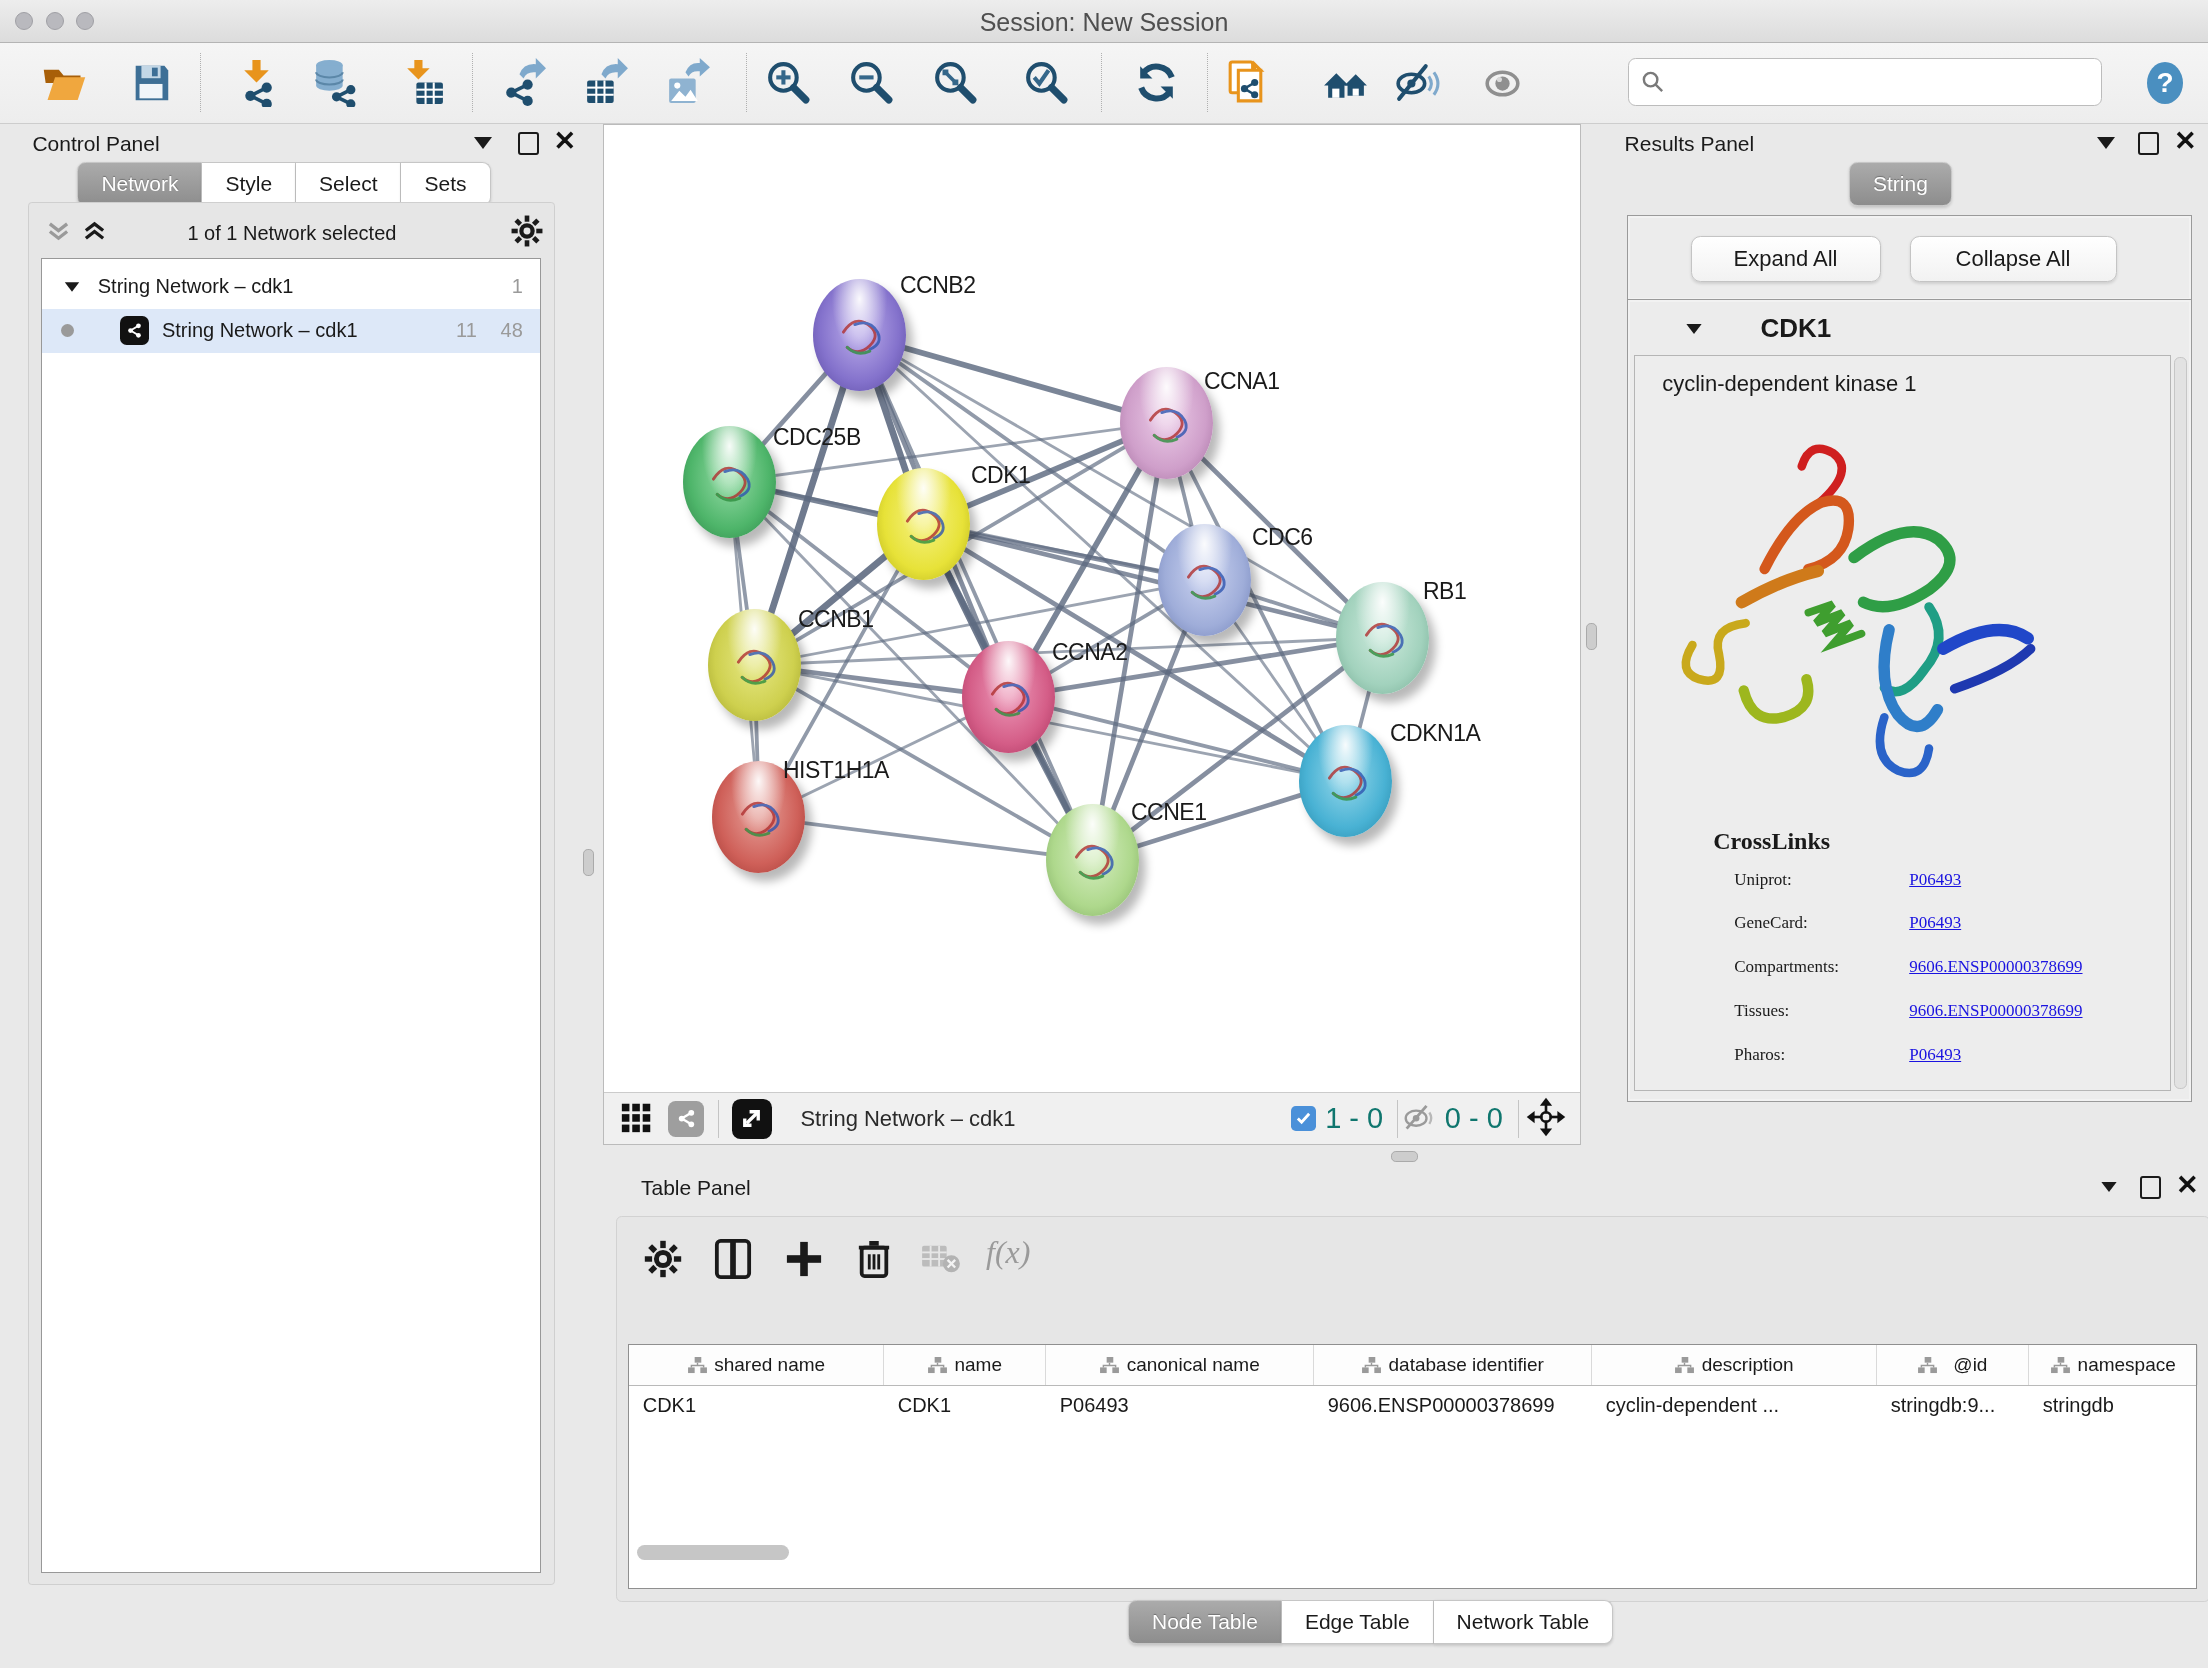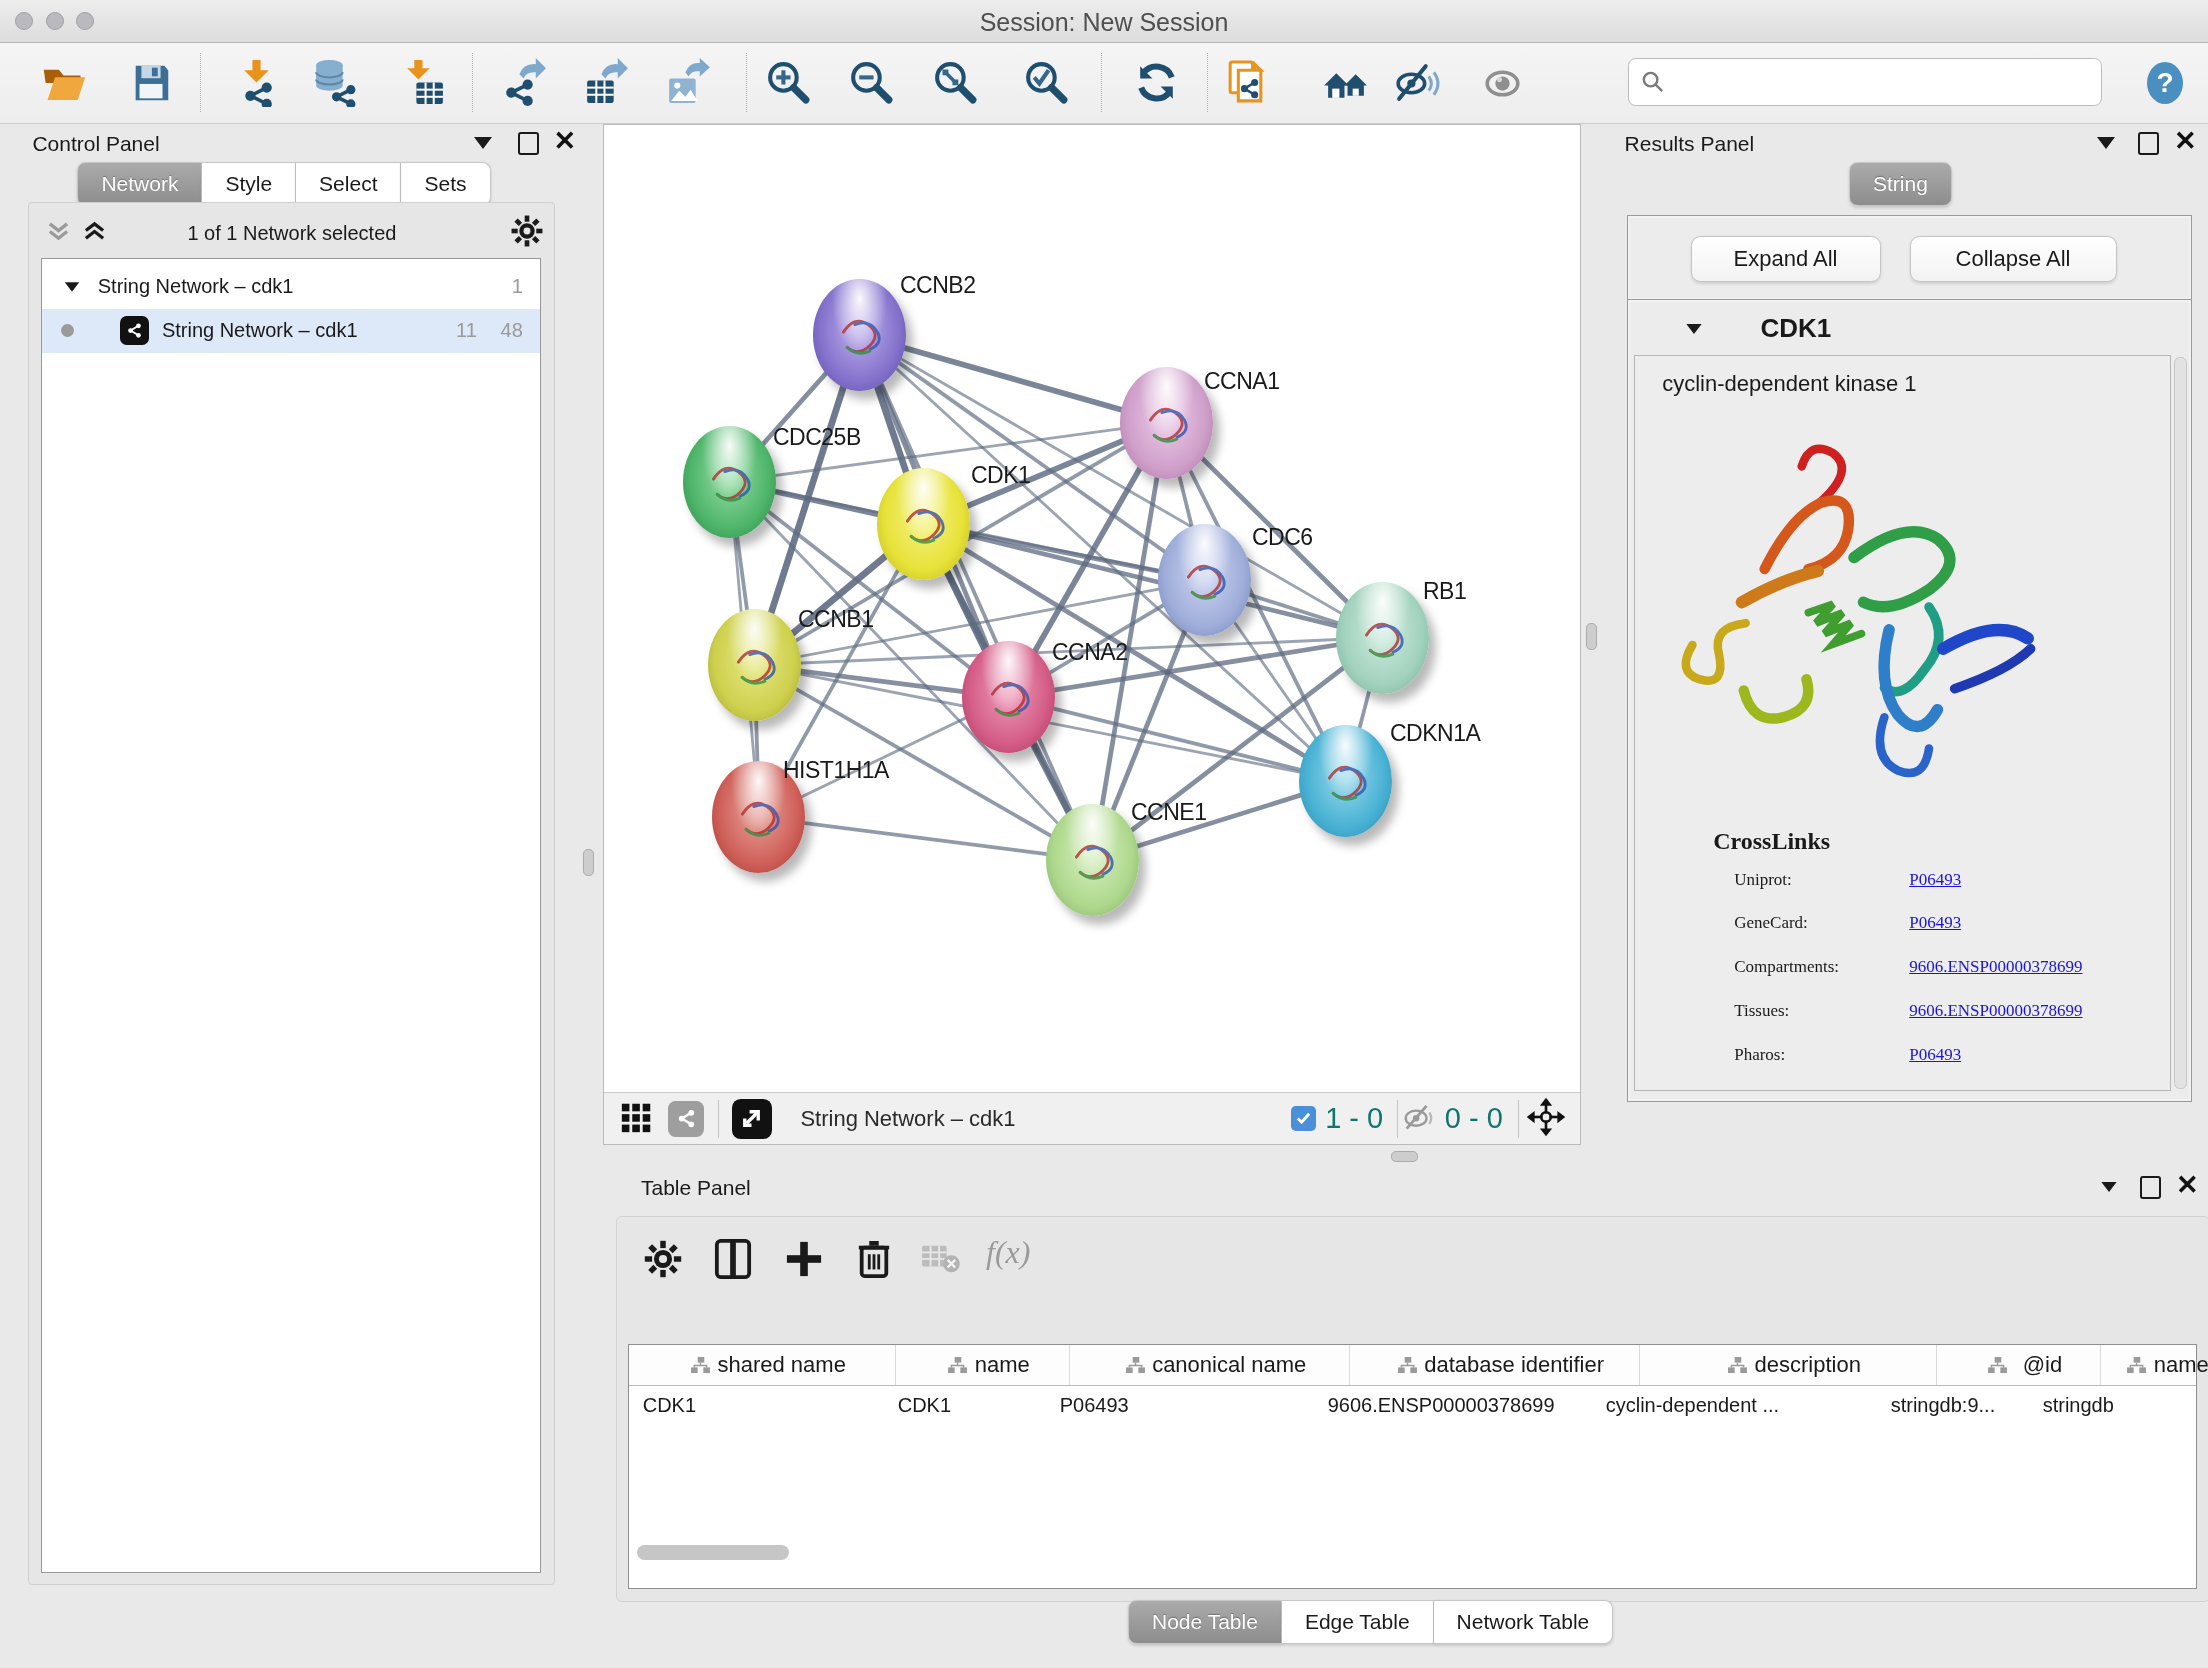--- a/index.html
+++ b/index.html
@@ -63,22 +63,22 @@
   .rp-content{background:#ededed;border:1px solid #b5b5b5;}
   .serif{font-family:"Liberation Serif",serif;margin-left:40px;}
   a.link{color:#1a13e0;text-decoration:underline;cursor:pointer;}
   .clrow{position:absolute;font-size:17px;}
   
   .tpanel{left:616px;top:1170px;width:1592px;height:430px;}
   .tp-inner{left:0;top:46px;width:1592px;height:384px;background:#e6e6e6;border:1px solid #d2d2d2;border-radius:5.7px;}
   .tpi{top:19px;width:46px;height:46px;display:flex;align-items:center;justify-content:center;cursor:pointer;}
   .ttable{left:11.4px;top:127px;width:1569px;height:245px;background:#fff;border:1.9px solid #8f8f8f;box-sizing:border-box;}
   .thead{display:flex;height:40px;border-bottom:1px solid #b9b9b9;background:#fdfdfd;}
-  .th{display:flex;align-items:center;justify-content:center;gap:7.6px;font-size:22px;
-      border-right:1px solid #dadada;box-sizing:border-box;overflow:hidden;white-space:nowrap;cursor:pointer;margin-left:12px;}
+  .th{display:flex;align-items:center;justify-content:center;gap:7.6px;font-size:19px;
+      border-right:1px solid #dadada;box-sizing:border-box;overflow:hidden;white-space:nowrap;cursor:pointer;}
   .trowdata{display:flex;height:38px;}
   .td{font-size:20px;padding-left:13.3px;display:flex;align-items:center;box-sizing:border-box;
       overflow:hidden;white-space:nowrap;}
   .hscroll-thumb{left:7.6px;top:200px;width:152px;height:15px;background:#c6c6c6;border-radius:7.6px;cursor:pointer;}
   .fx{font-family:"Liberation Serif",serif;font-style:italic;font-size:32px;color:#9a9a9a;}
   
   .statusbar{left:0;top:1605px;width:2208px;height:63px;background:linear-gradient(#f4f4f4,#e9e9e9);
              border-top:1px solid #c3c3c3;}
   .sbtn{top:9.5px;height:44px;background:#fcfcfc;border:1.9px solid #b9b9b9;display:flex;
         align-items:center;justify-content:center;cursor:pointer;box-sizing:border-box;}

